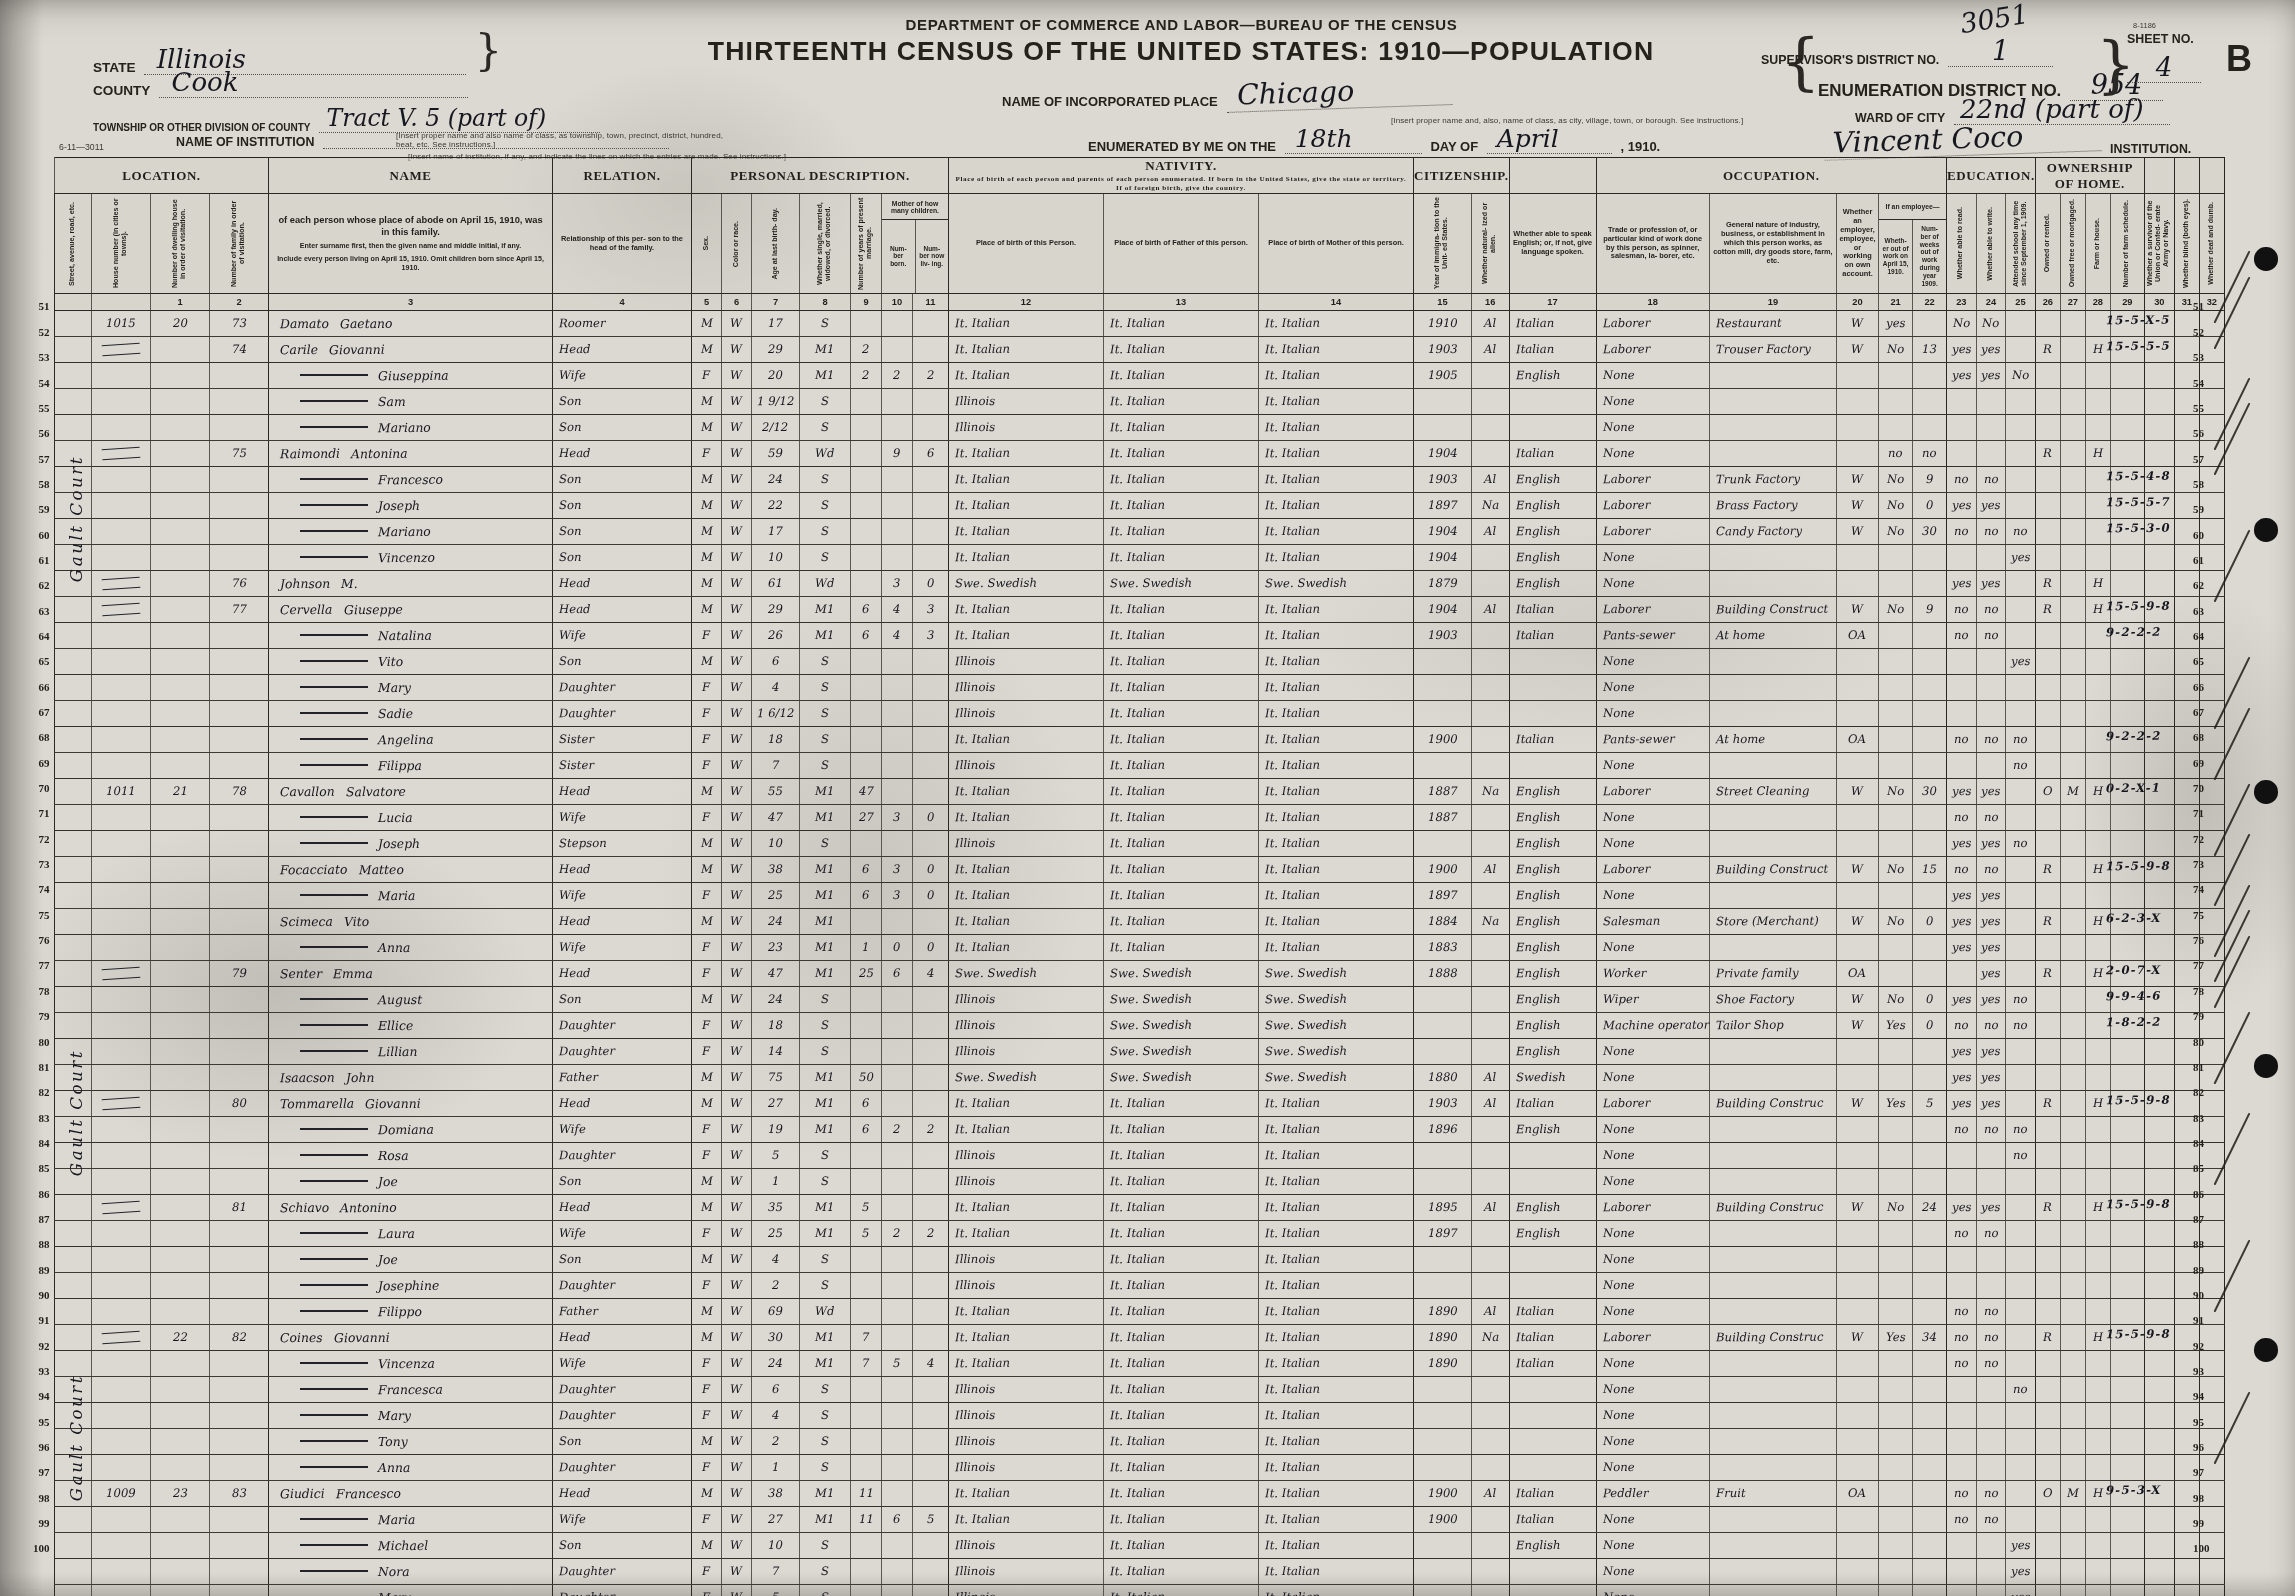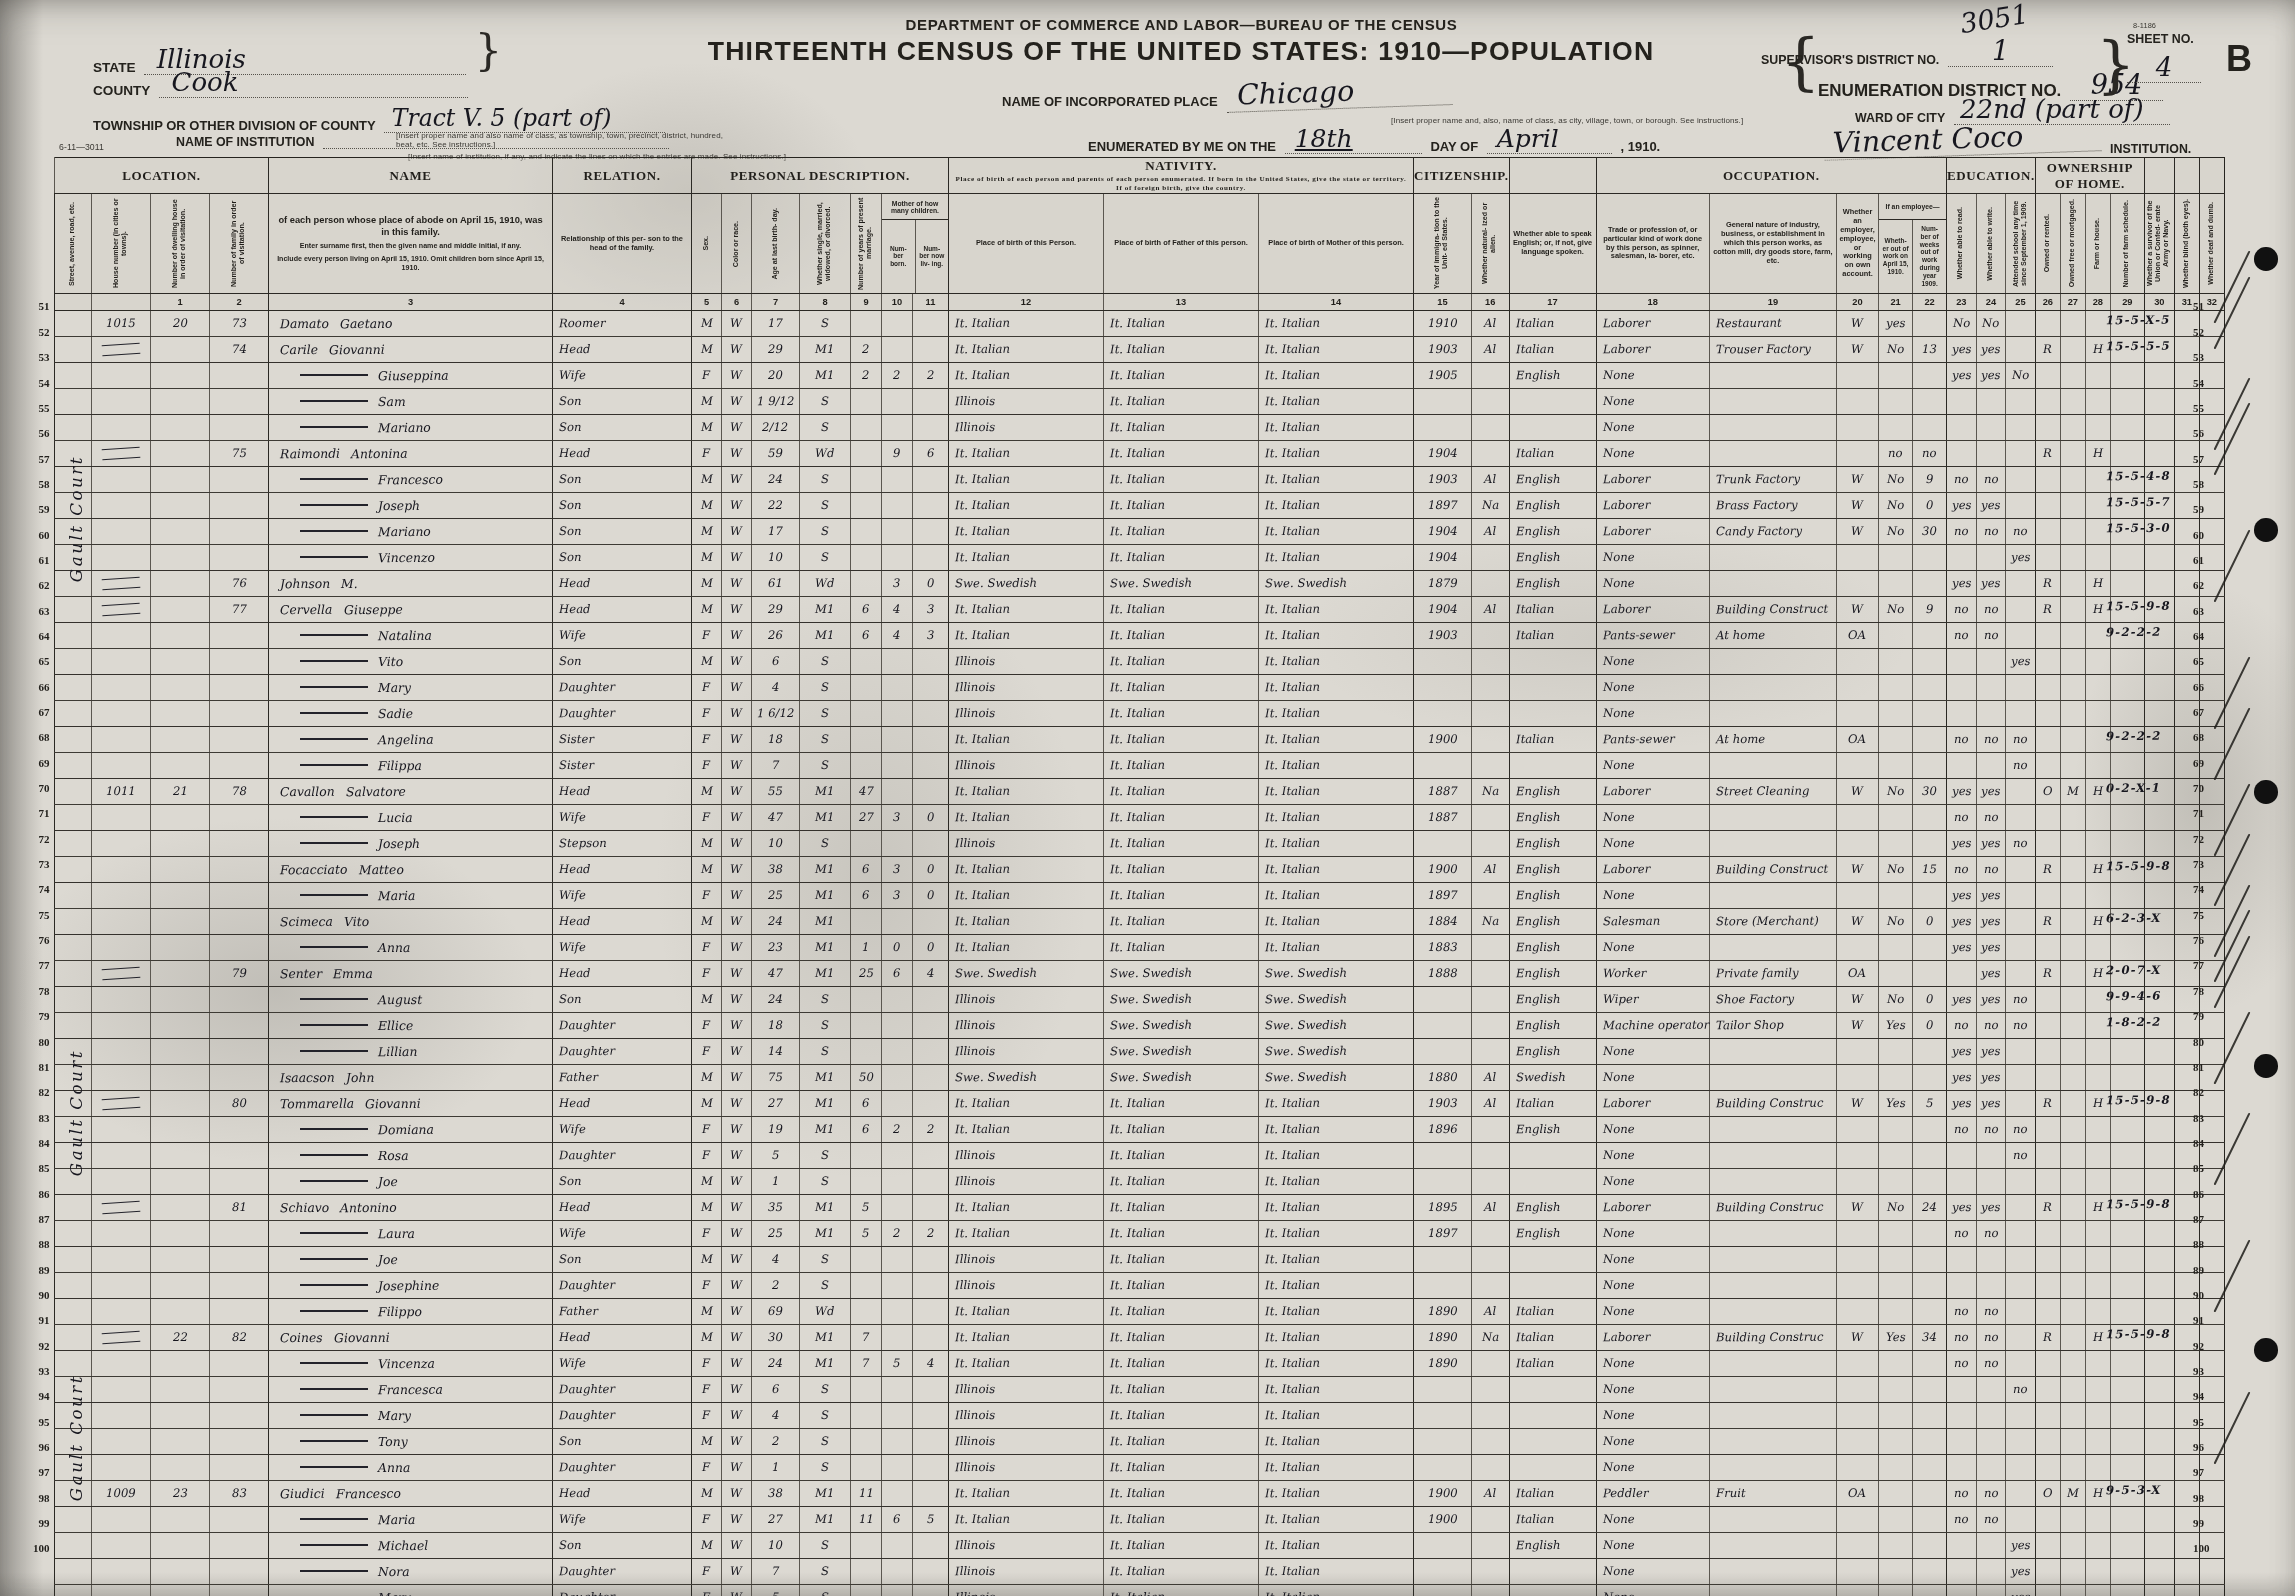--- a/index.html
+++ b/index.html
@@ -75,41 +75,41 @@
   <div class="abs hline" style="left:93px;top:25px;">
     <span class="lbl" style="font-size:13.6px;">STATE</span>
     <span class="hw uline" style="font-size:26px;min-width:297px;padding:0 12.4px;">Illinois</span>
     <span class="brace" style="font-size:43px;">}</span>
   </div>
   <div class="abs hline" style="left:93px;top:67px;">
     <span class="lbl" style="font-size:13.6px;">COUNTY</span>
     <span class="hw uline" style="font-size:26px;min-width:284px;padding:0 12.4px;">Cook</span>
   </div>
   <div class="abs hline" style="left:93px;top:104px;">
-    <span class="lbl" style="font-size:13px;">TOWNSHIP OR OTHER DIVISION OF COUNTY</span>
+    <span class="lbl" style="font-size:10px;">TOWNSHIP OR OTHER DIVISION OF COUNTY</span>
     <span class="hw uline" style="font-size:23.5px;min-width:266px;padding:0 7.4px;">Tract V. 5 (part of)</span>
   </div>
   <div class="abs tiny" style="left:396px;top:131px;width:346px;">[Insert proper name and also name of class, as township, town, precinct, district, hundred, beat, etc.   See instructions.]</div>
   <div class="abs tiny" style="left:59px;top:142px;font-size:8.7px;">6-11—3011</div>
   <div class="abs hline" style="left:176px;top:135px;">
     <span class="lbl" style="font-size:12.4px;">NAME OF INSTITUTION</span>
     <span class="uline" style="display:inline-block;width:346px;height:12.4px;"></span>
   </div>
   <div class="abs tiny" style="left:408px;top:152px;width:383px;">[Insert name of institution, if any, and indicate the lines on which the entries are made.   See instructions.]</div>
 
   <div class="abs lbl" style="left:798px;top:16px;width:767px;text-align:center;font-size:15px;letter-spacing:0.6px;">DEPARTMENT OF COMMERCE AND LABOR—BUREAU OF THE CENSUS</div>
   <div class="abs lbl" style="left:699px;top:36px;width:964px;text-align:center;font-size:26.6px;letter-spacing:1.2px;">THIRTEENTH CENSUS OF THE UNITED STATES: 1910—POPULATION</div>
   <div class="abs hline" style="left:1002px;top:75px;">
     <span class="lbl" style="font-size:13px;margin-top:16px;">NAME OF INCORPORATED PLACE</span>
     <span class="hw uline" style="font-size:28.4px;min-width:204px;padding:0 11px;transform:rotate(-2deg);">Chicago</span>
   </div>
   <div class="abs tiny" style="left:1391px;top:116px;width:396px;">[Insert proper name and, also, name of class, as city, village, town, or borough.   See instructions.]</div>
   <div class="abs hline" style="left:1088px;top:124px;">
     <span class="lbl" style="font-size:13px;">ENUMERATED BY ME ON THE</span>
-    <span class="hw uline" style="font-size:25px;min-width:117px;padding:0 10px;text-decoration:underline;">18th</span>
+    <span class="hw uline" style="font-size:25px;min-width:117px;padding:0 10px;">18th</span>
     <span class="lbl" style="font-size:13px;">DAY OF</span>
     <span class="hw uline" style="font-size:25px;min-width:105px;padding:0 10px;">April</span>
     <span class="lbl" style="font-size:13px;text-align:center;">, 1910.</span>
   </div>
 
   <div class="abs brace" style="left:1781px;top:25px;font-size:62px;">{</div>
   <div class="abs hline" style="left:1761px;top:35px;">
     <span class="lbl" style="font-size:12.4px;">SUPERVISOR'S DISTRICT NO.</span>
     <span class="hw uline" style="font-size:27px;min-width:105px;text-align:center;">1</span>
   </div>

